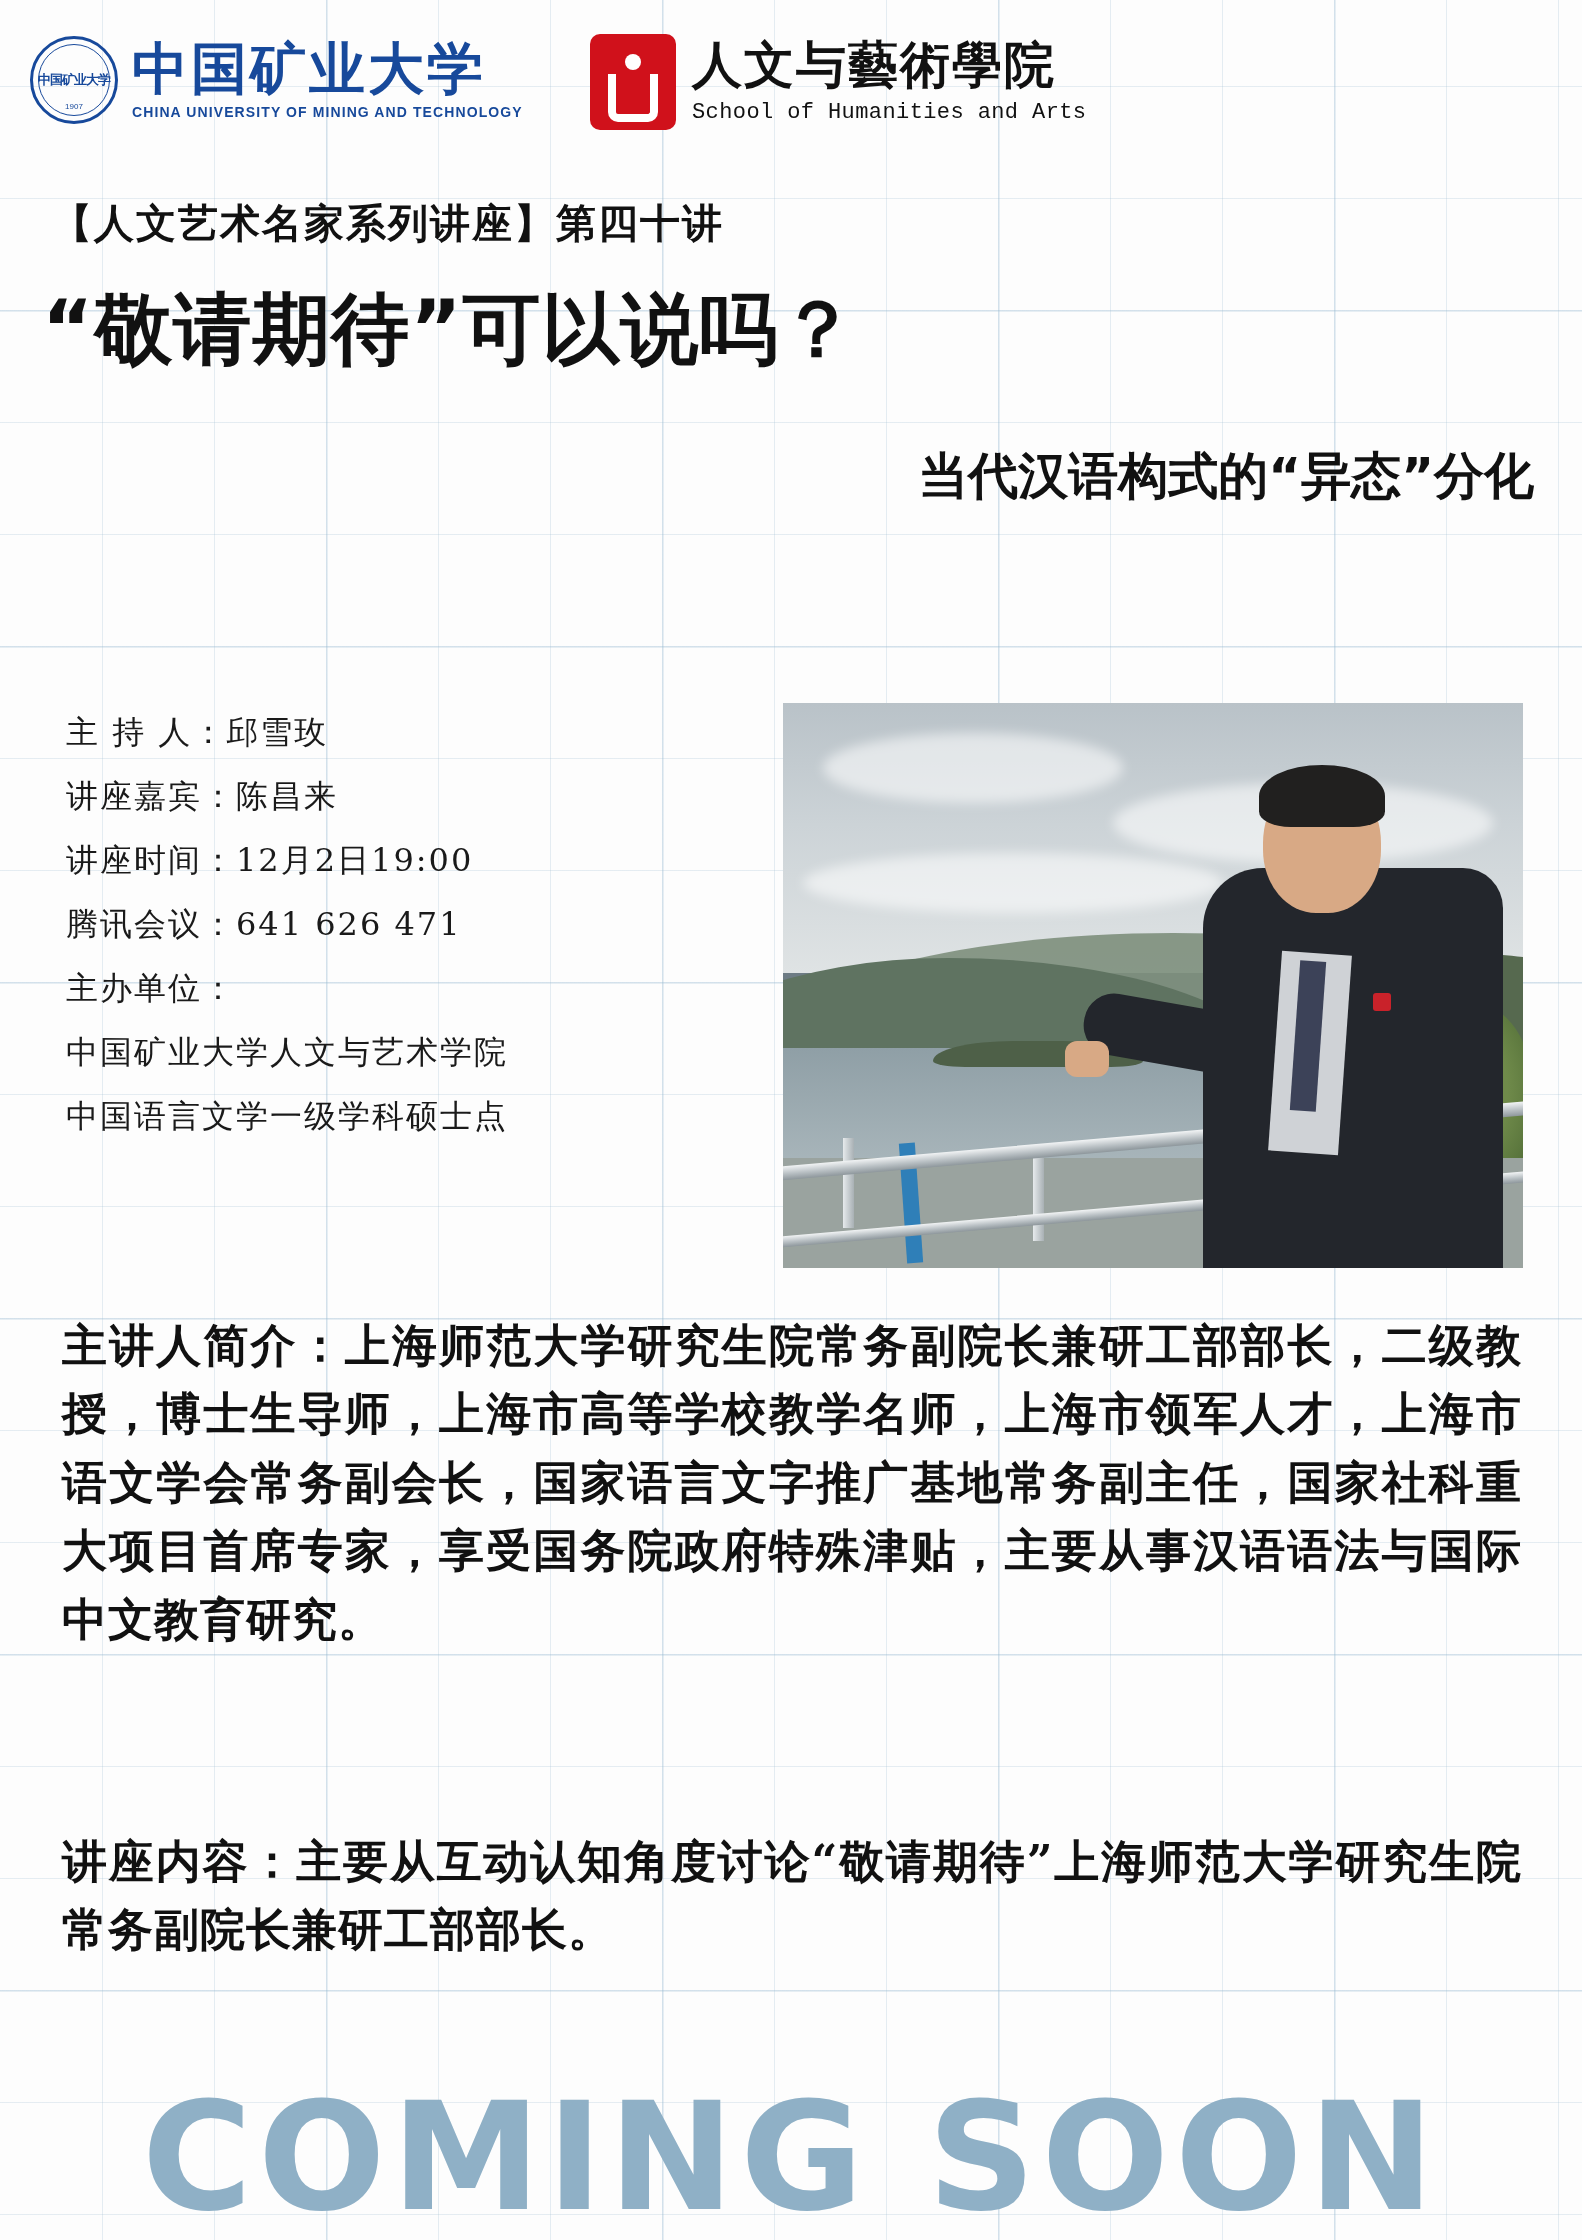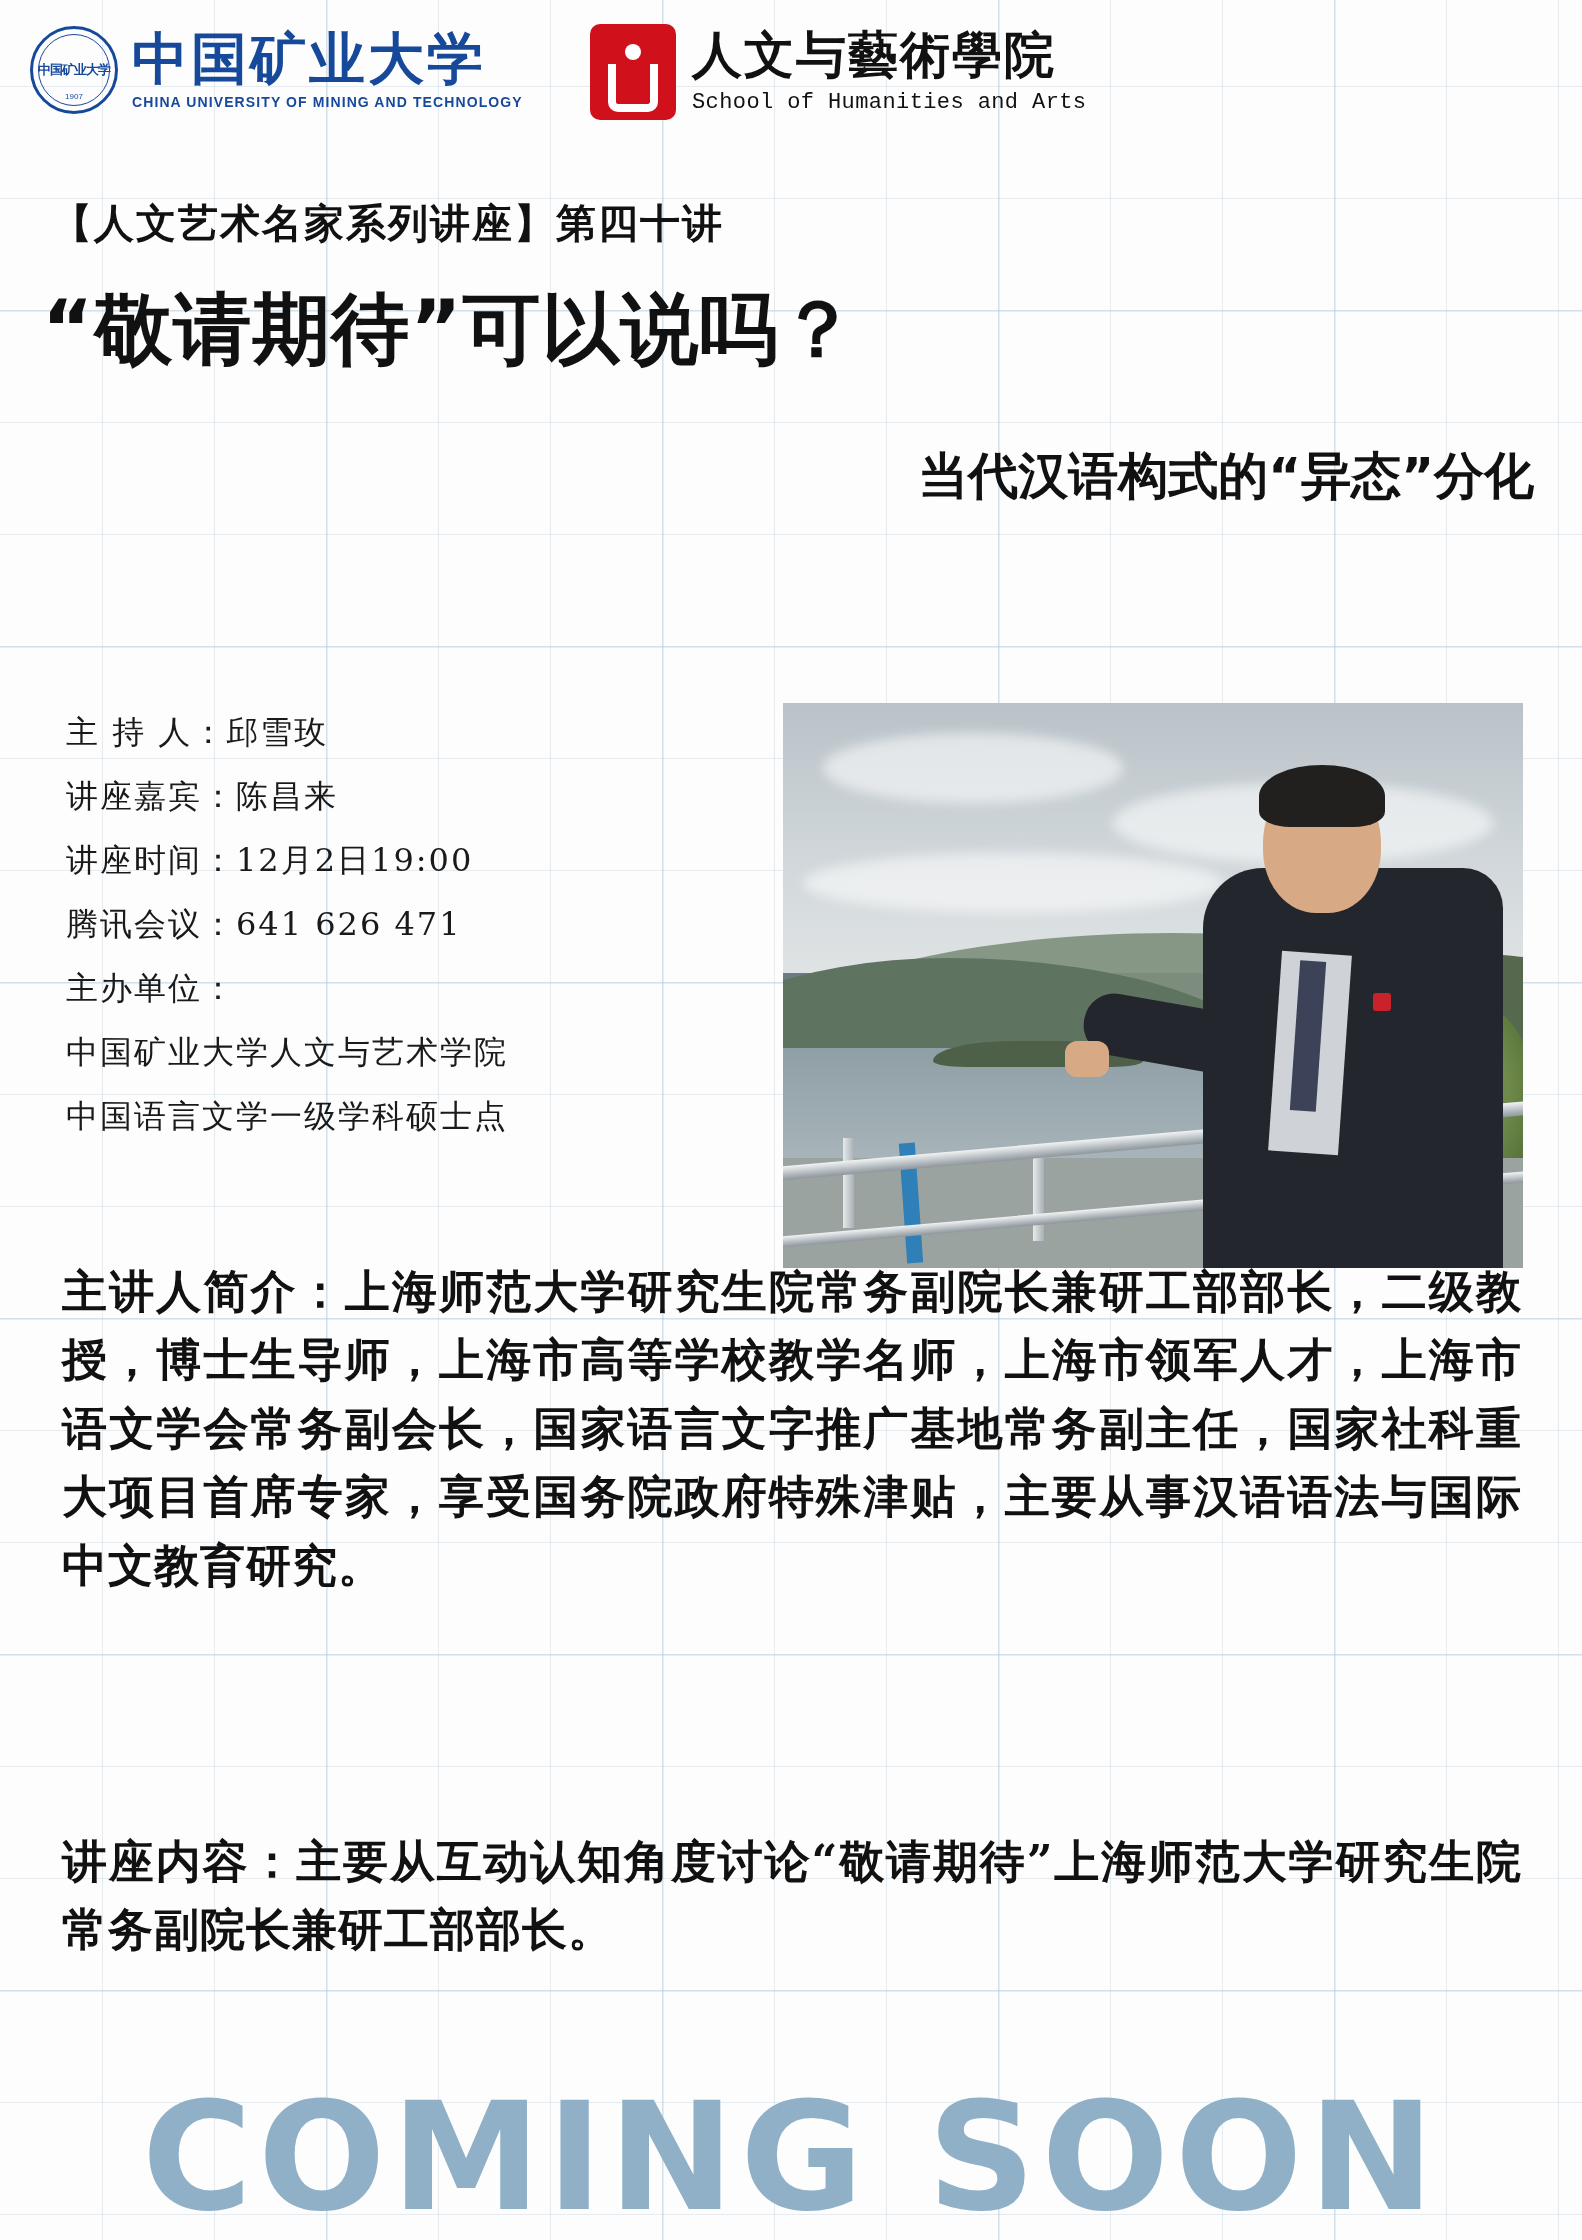--- a/index.html
+++ b/index.html
@@ -33,21 +33,21 @@
       linear-gradient(to right, rgba(150,185,210,0.22) 2px, transparent 2px),
       linear-gradient(to bottom, rgba(150,185,210,0.22) 2px, transparent 2px);
     background-size: 336px 336px;
     background-position: -10px -26px;
     pointer-events: none;
   }
 
   
   .header {
     position: absolute;
-    top: 14px;
+    top: 24px;
     left: 0;
     width: 100%;
     height: 130px;
   }
   .logo-left {
     position: absolute;
     left: 30px;
     top: 12px;
     display: flex;
     align-items: center;
@@ -412,21 +412,21 @@
     left: 62px;
     width: 1460px;
     font-family: "DejaVu Serif", serif;
     font-weight: bold;
     font-size: 45px;
     line-height: 1.52;
     color: #111;
     text-align: justify;
     letter-spacing: 1px;
   }
-  #para-bio { top: 1258px; }
+  #para-bio { top: 1312px; }
   #para-content { top: 1828px; }
 
   
   .coming-soon {
     position: absolute;
     left: 0;
     bottom: 8px;
     width: 100%;
     text-align: center;
     font-family: "DejaVu Sans", sans-serif;

